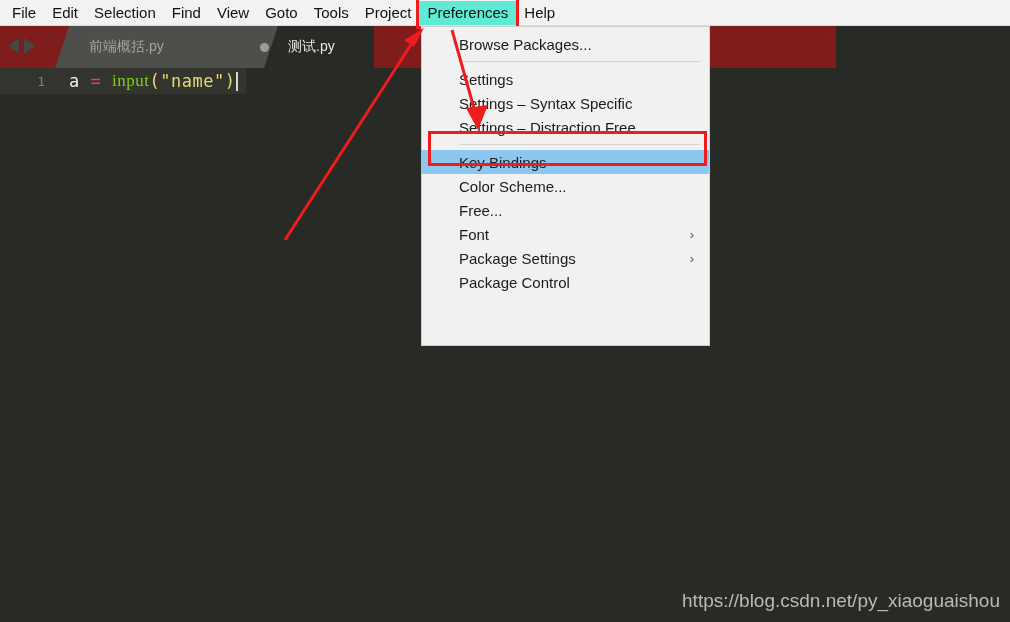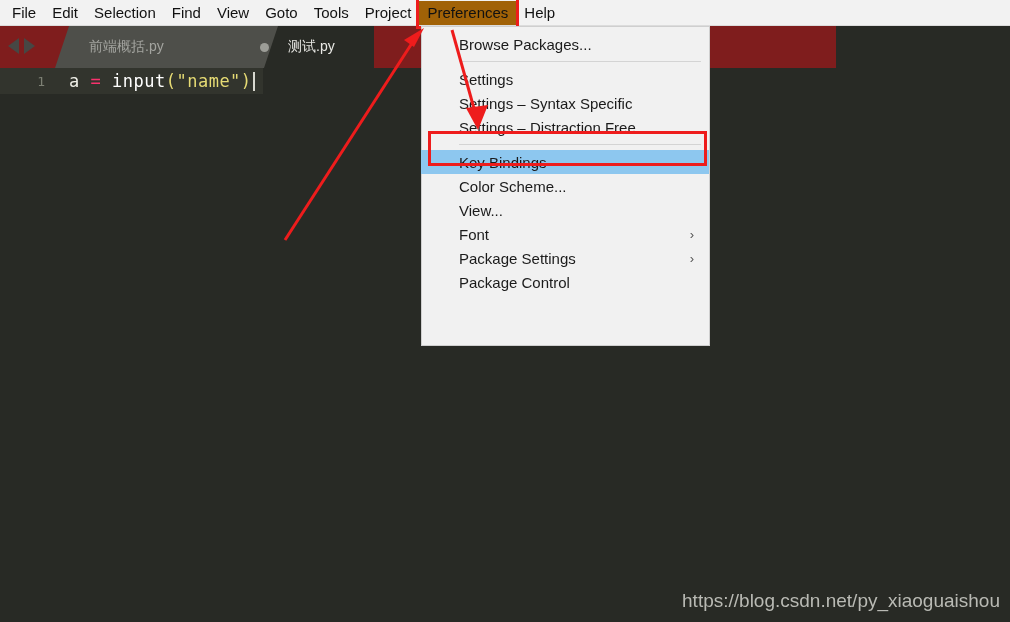--- a/index.html
+++ b/index.html
@@ -21,21 +21,21 @@
     z-index:5;
   }
   .menubar-item {
     position:relative;
     font-size:15px; color:#111; line-height:1;
     padding:4px 8px 5px 8px;
     white-space:nowrap;
     cursor:default;
   }
   .menubar-item.active {
-    background:#a16207;
+    background:#5eead4;
   }
   .menubar-item.boxed::after {
     content:"";
     position:absolute; left:-3px; top:-4px; right:-3px; bottom:-4px;
     border:3px solid #ee1c1c;
     pointer-events:none;
   }
 
   
   .tabbar {
@@ -206,21 +206,21 @@
 
   <div class="editor">
     <div class="gutter">
       <span class="lineno">1</span>
     </div>
     <div class="codeline">
       <span class="tok" style="color: rgb(240, 240, 232);">a</span>
       <span class="tok" style="color: rgb(240, 240, 232);"> </span>
       <span class="tok" style="color: rgb(249, 50, 109);">=</span>
       <span class="tok" style="color: rgb(240, 240, 232);"> </span>
-      <span class="tok" style="color: #ffffff;">input</span>
+      <span class="tok" style="color: #84cc16; font-family: Liberation Serif, serif;">input</span>
       <span class="tok" style="color: rgb(230, 219, 116);">(</span>
       <span class="tok" style="color: rgb(230, 219, 116);">"name"</span>
       <span class="tok" style="color: rgb(230, 219, 116);">)</span>
       <span class="caret"></span>
     </div>
     <div class="watermark">https://blog.csdn.net/py_xiaoguaishou</div>
   </div>
 
   <div class="dropdown">
     <div class="mi">
@@ -238,21 +238,21 @@
     </div>
     <div class="sep"></div>
     <div class="mi selected">
       <div class="sel-gutter" style="left:-1px; top:0;"></div>
       <span>Key Bindings</span>
     </div>
     <div class="mi">
       <span>Color Scheme...</span>
     </div>
     <div class="mi">
-      <span>View...</span>
+      <span>Free...</span>
     </div>
     <div class="mi">
       <span>Font</span>
       <span class="chev">›</span>
     </div>
     <div class="mi">
       <span>Package Settings</span>
       <span class="chev">›</span>
     </div>
     <div class="mi">

